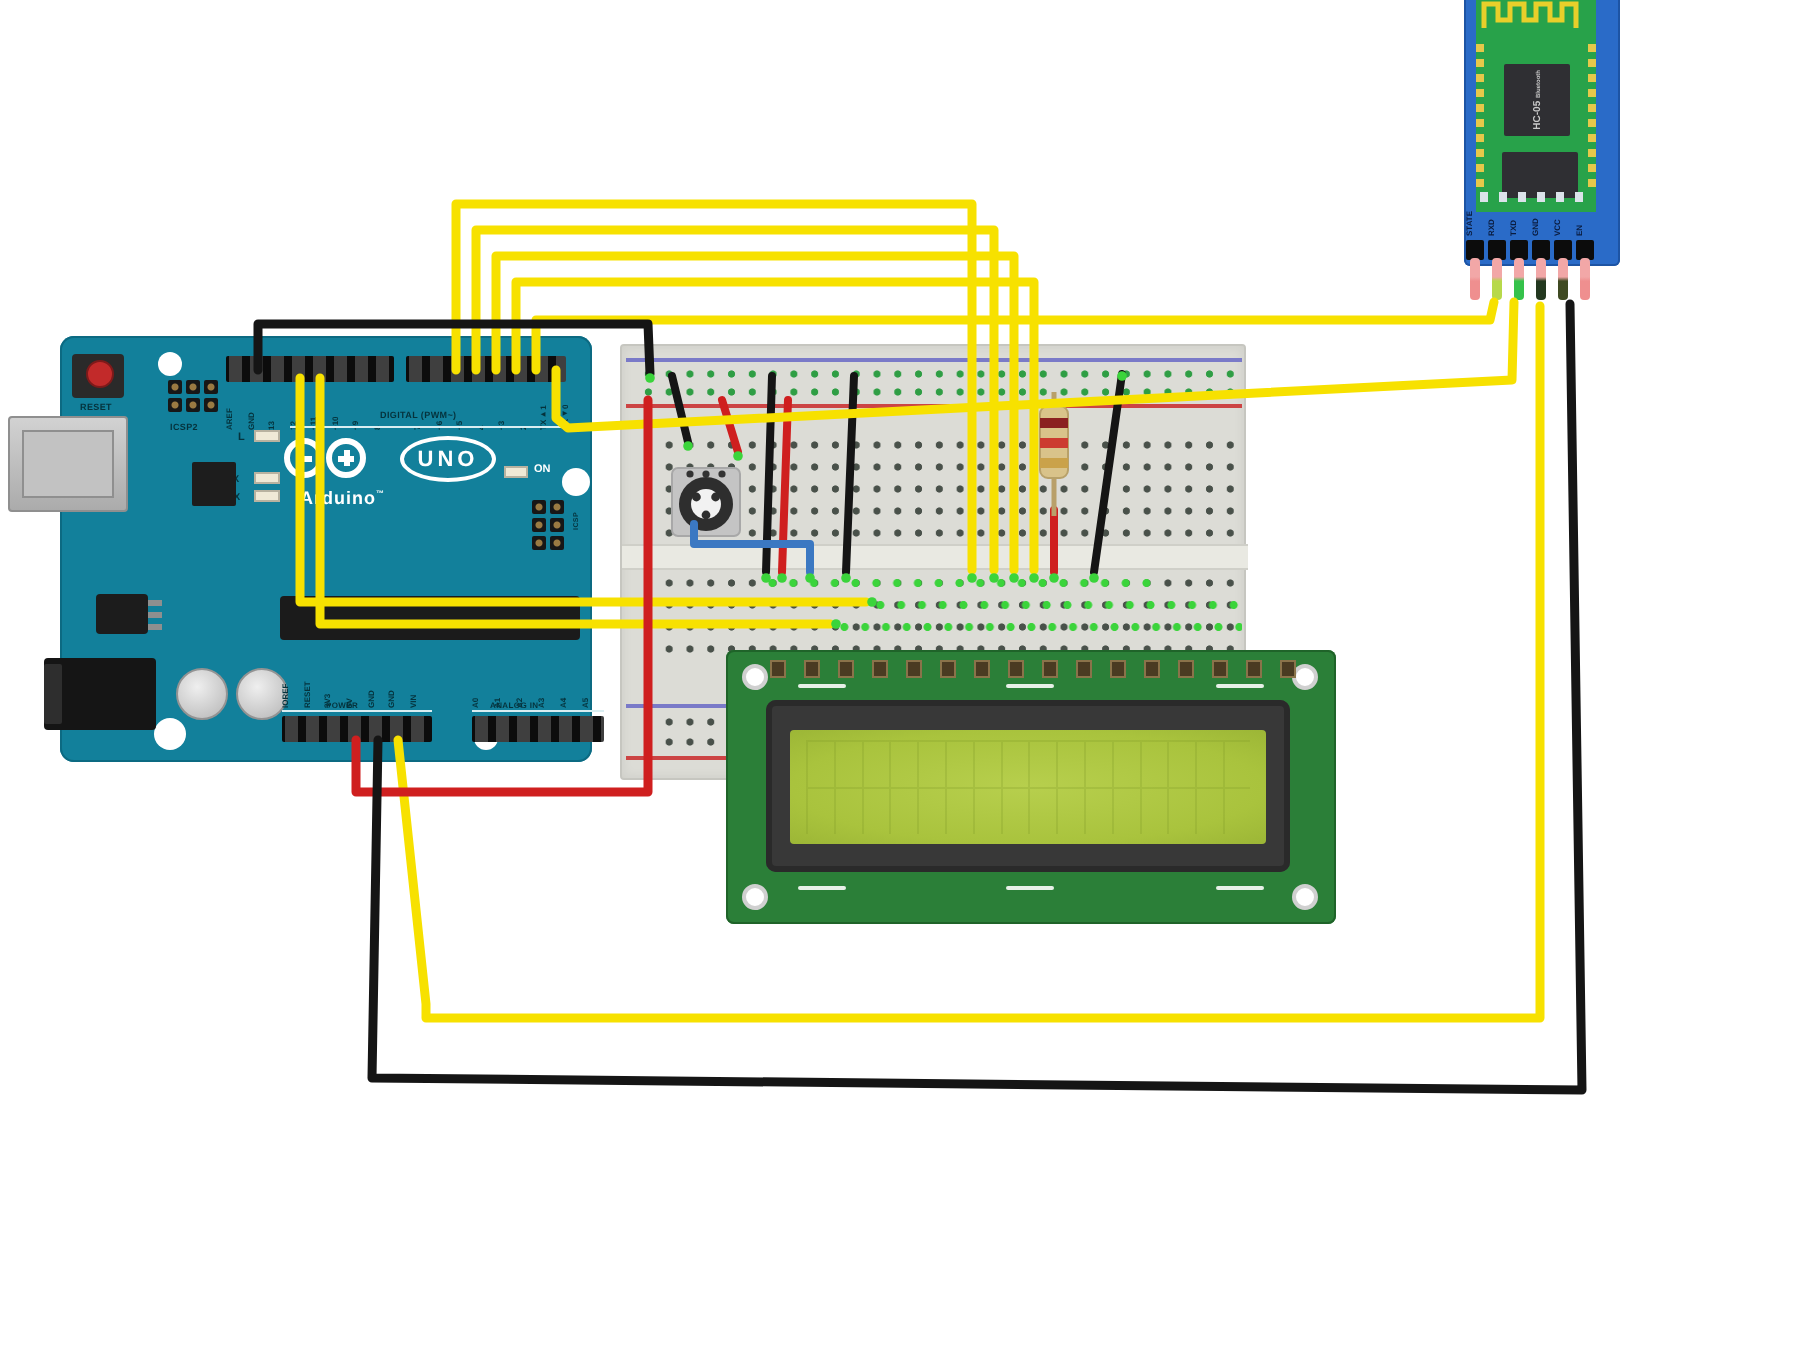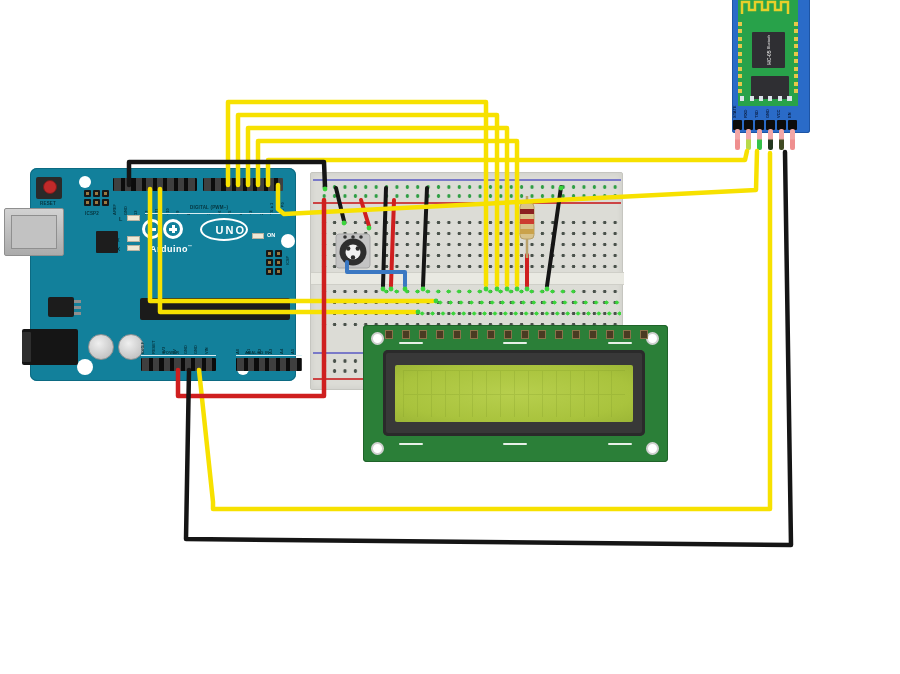--- a/index.html
+++ b/index.html
@@ -128,21 +128,21 @@
   <div class="tinylabel" style="left:83px;top:78px;font-size:5px">RX</div>
   <div class="led" style="left:97px;top:77px"></div>
 
   <div class="abs" style="left:66px;top:63px;width:22px;height:22px;background:#1d1d1d;border-radius:1px"></div>
 
   <div class="abs" style="left:112px;top:51px;width:20px;height:20px;border:3px solid #fff;border-radius:50%"></div>
   <div class="abs" style="left:133px;top:51px;width:20px;height:20px;border:3px solid #fff;border-radius:50%"></div>
   <div class="abs" style="left:118px;top:59.5px;width:8px;height:3px;background:#fff"></div>
   <div class="abs" style="left:139px;top:59.5px;width:8px;height:3px;background:#fff"></div>
   <div class="abs" style="left:141.5px;top:57px;width:3px;height:8px;background:#fff"></div>
-  <div class="abs" style="left:170px;top:50px;width:48px;height:23px;border:2px solid #fff;border-radius:50%;display:flex;align-items:center;justify-content:flex-end">
+  <div class="abs" style="left:170px;top:50px;width:48px;height:23px;border:2px solid #fff;border-radius:50%;display:flex;align-items:center;justify-content:center">
     <span class="whitelabel" style="position:static;font-size:11px;font-weight:bold;letter-spacing:2px">UNO</span>
   </div>
   <div class="whitelabel" style="left:120px;top:76px;font-size:9px;font-weight:bold;letter-spacing:.5px">
     <span>Arduino</span><sup style="font-size:4px">™</sup>
   </div>
 
   <div class="led" style="left:222px;top:65px;width:12px"></div>
   <div class="whitelabel" style="left:237px;top:64px;font-size:5.5px;font-weight:bold">ON</div>
 
   <div class="icspgrid" style="left:236px;top:82px;grid-template-columns:repeat(2,7px)">

